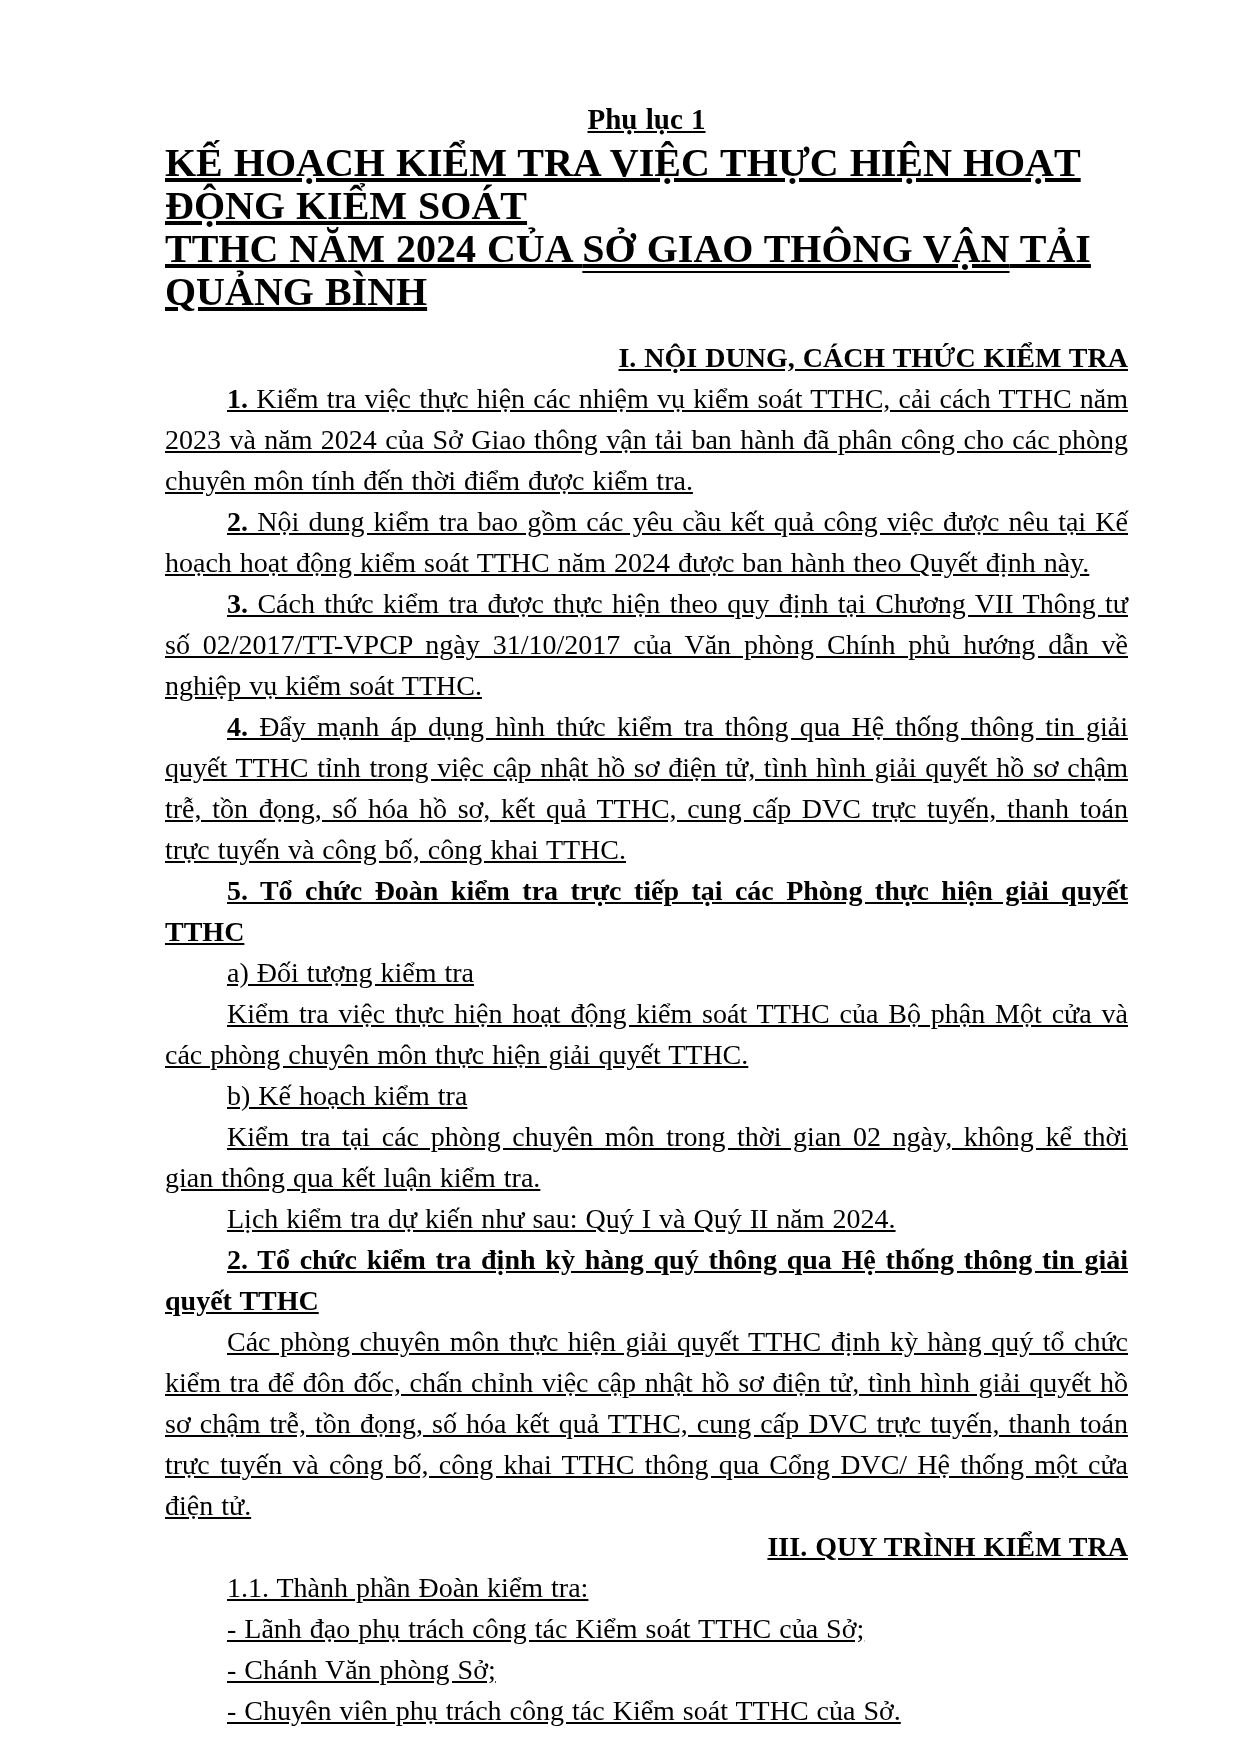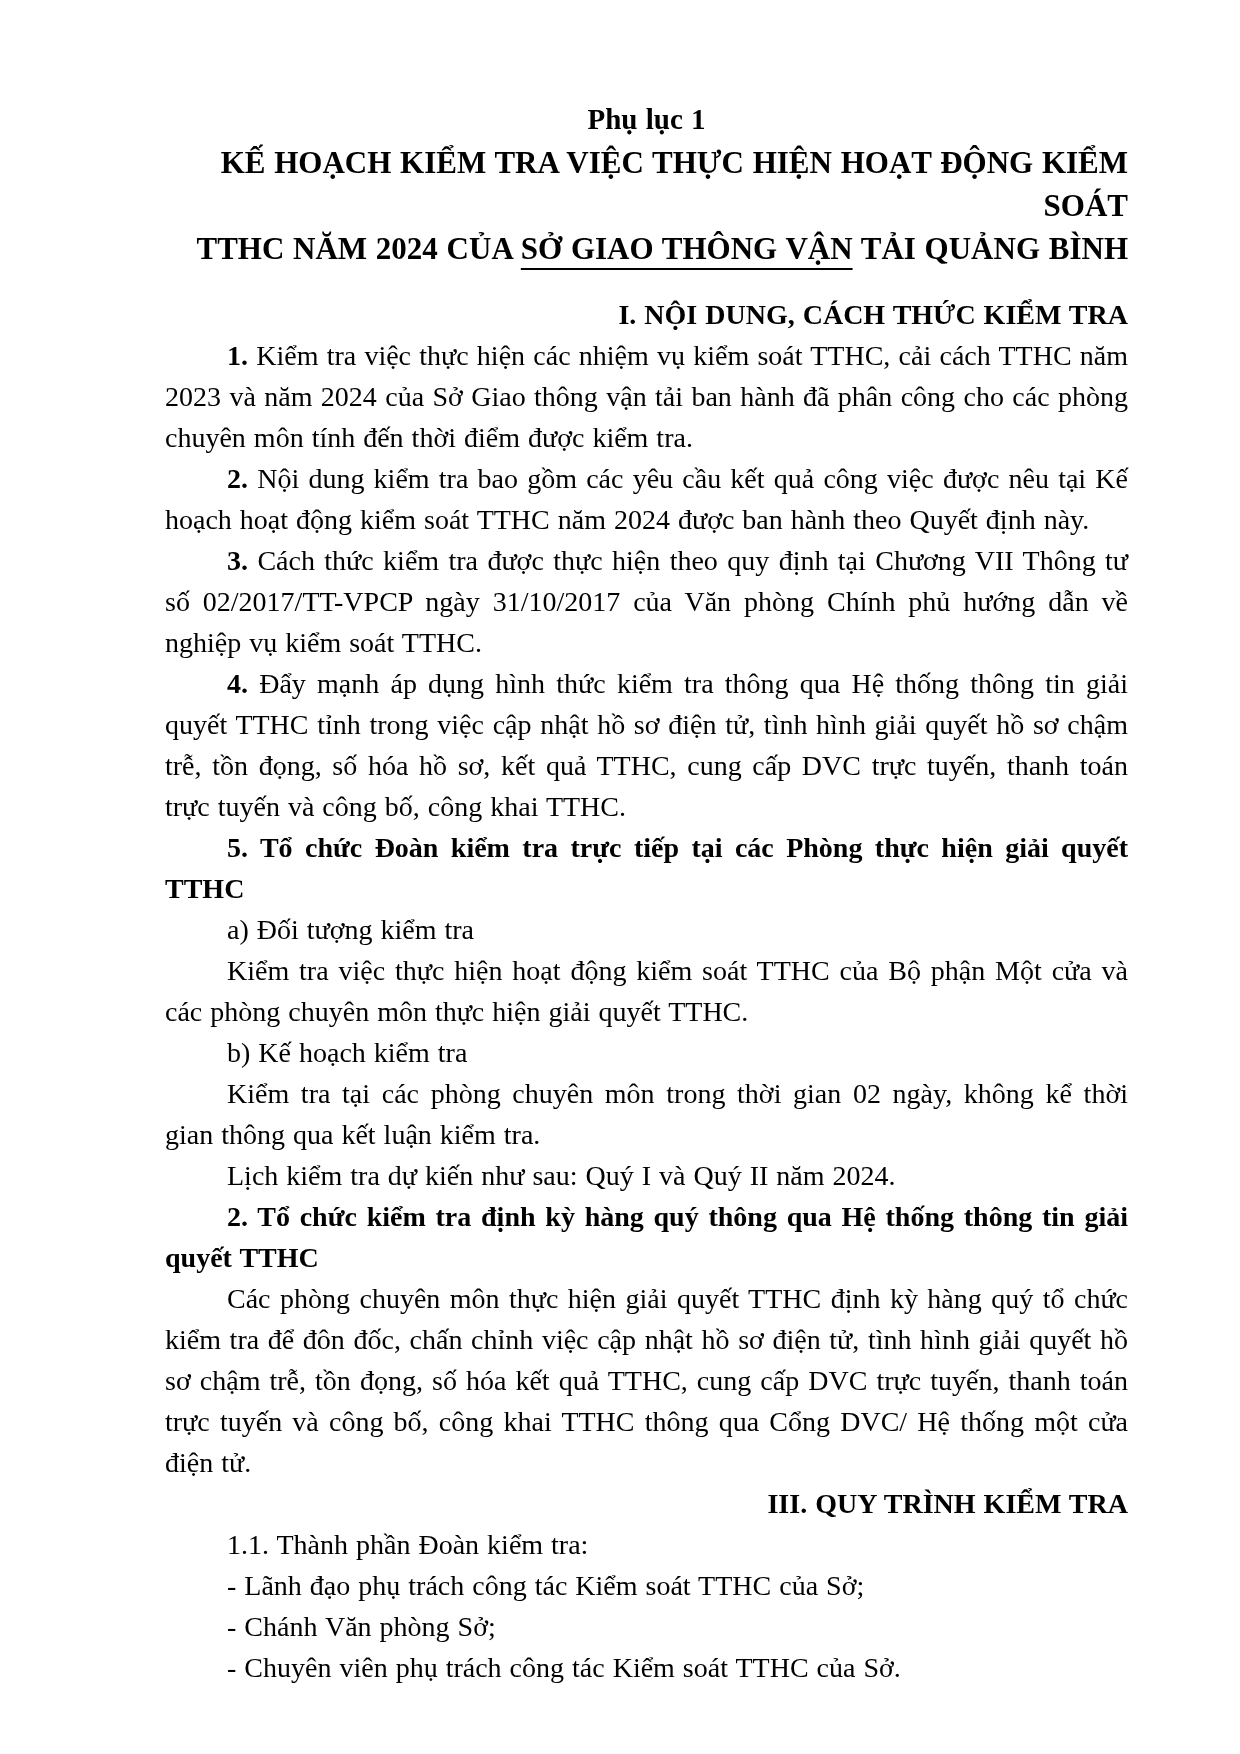--- a/index.html
+++ b/index.html
@@ -6,30 +6,31 @@
   .page {
     position: relative;
     width: 1240px;
     height: 1754px;
     box-sizing: border-box;
     background: #ffffff;
     color: #000000;
     font-family: "Liberation Serif", "DejaVu Serif", serif;
     padding: 98px 112px 0 165px;
     overflow: hidden;
+    text-decoration: underline;
   }
   .doc { font-size: 28px; line-height: 41px; }
   p { margin: 0; text-align: justify; text-indent: 62px; word-spacing: 1px; }
   .appendix {
     font-size: 29px; font-weight: bold;
     text-align: center; text-indent: 0; line-height: 43px;
   }
   .doc-title {
-    font-size: 31px; font-weight: bold;
-    text-align: right; text-indent: 0; line-height: 43px;
+    font-size: 40px; font-weight: bold;
+    text-align: left; text-indent: 0; line-height: 43px;
     word-spacing: 1px;
   }
   .title-underline {
     text-decoration: underline;
     text-decoration-thickness: 2px;
     text-underline-offset: 9px;
   }
   .sec-heading { font-weight: bold; text-align: right; }
   .first-sec { margin-top: 24px; }
   .sub-heading { font-weight: bold; }

